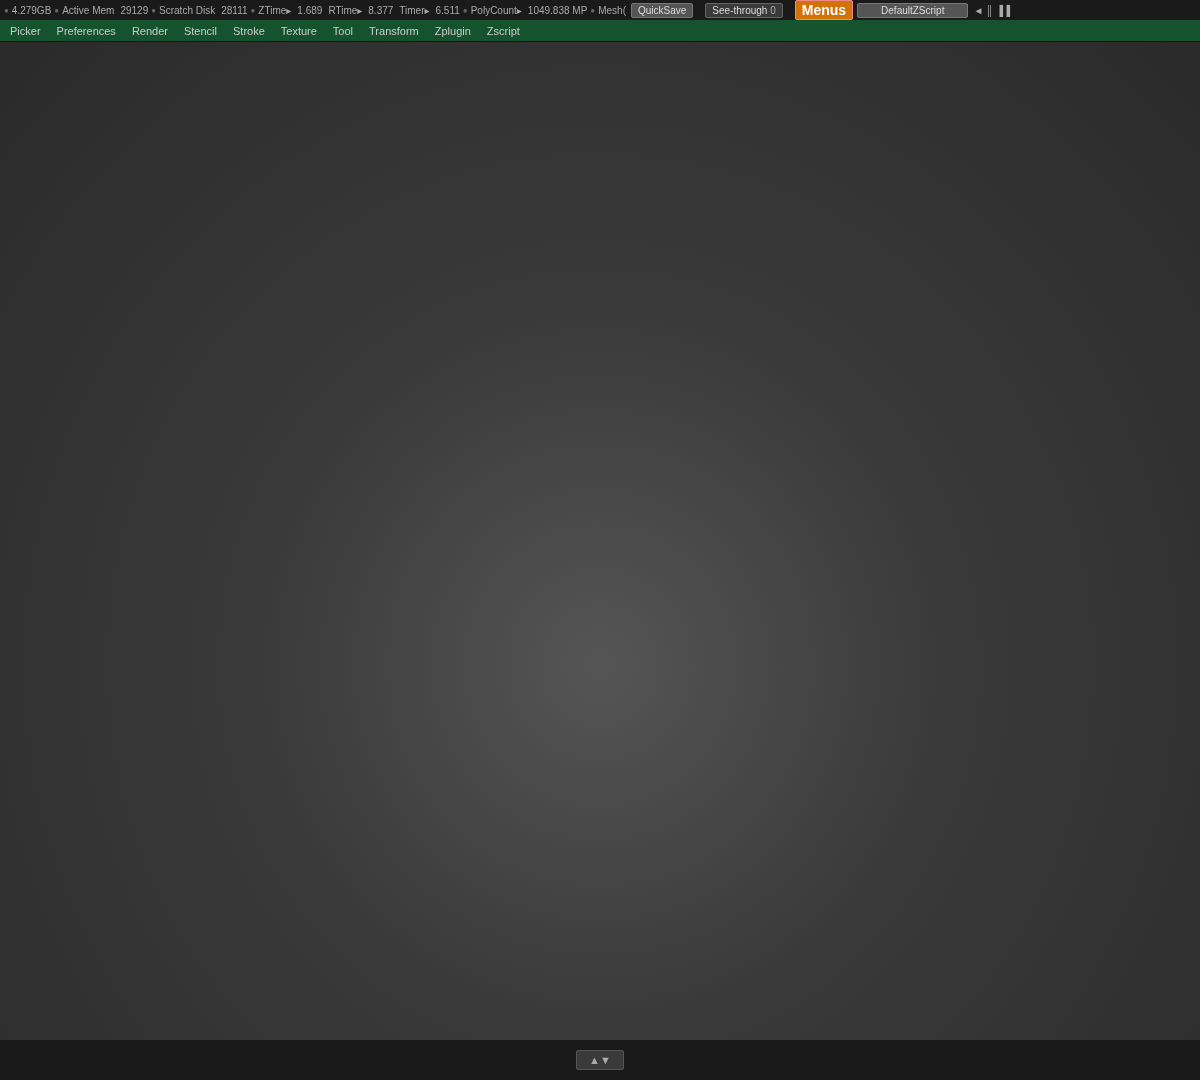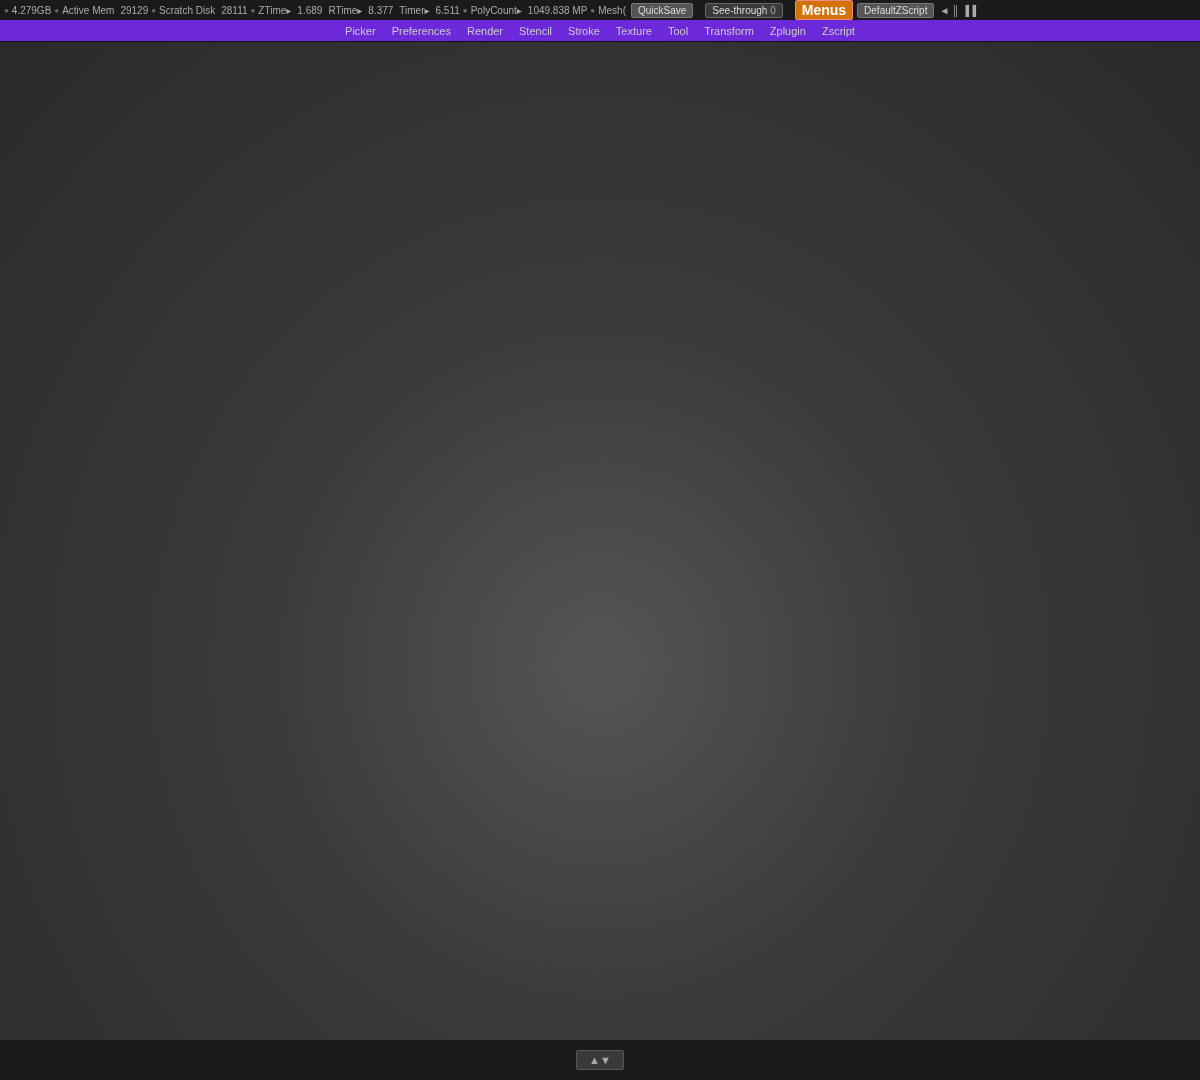--- a/index.html
+++ b/index.html
@@ -64,44 +64,43 @@
       font-size: 14px;
       cursor: pointer;
       margin: 12px 2px;
       border-radius: 2px;
       font-weight: bold;
     }
     .btn-default-zscript {
       background: #555;
       color: #ddd;
       border: 1px solid #777;
-      padding: 1px 6px;
+      padding: 1px 23px;
       font-size: 10px;
       cursor: pointer;
       margin: 0 2px;
       border-radius: 2px;
     }
     .btn-record {
       color: #aaa;
       font-size: 10px;
       padding: 0 3px;
     }
 
     
     #menu-bar {
       width: 100%;
       height: 22px;
-      background: #6d28d9;
+      background: #14532d;
       display: flex;
       align-items: center;
       padding: 0 2px;
       gap: 0;
       flex-shrink: 0;
       border-bottom: 1px solid #111;
-      justify-content: center;
     }
     .menu-item {
       color: #ccc;
       font-size: 11px;
       padding: 2px 8px;
       cursor: pointer;
       border-radius: 2px;
     }
 
     

